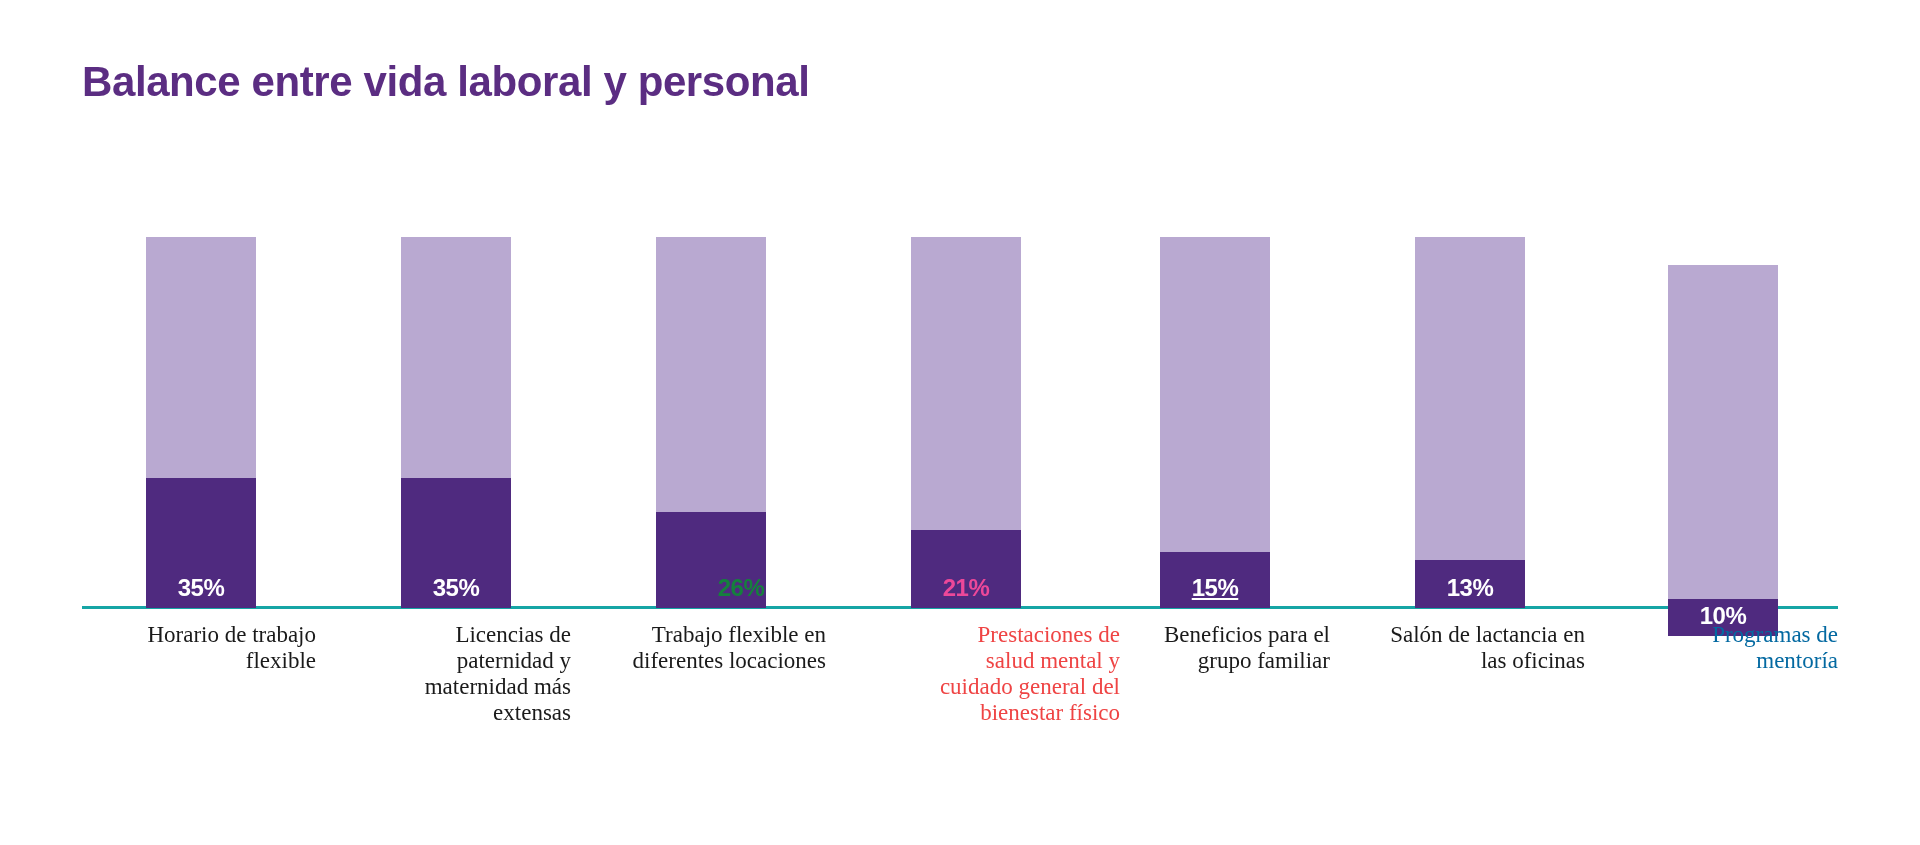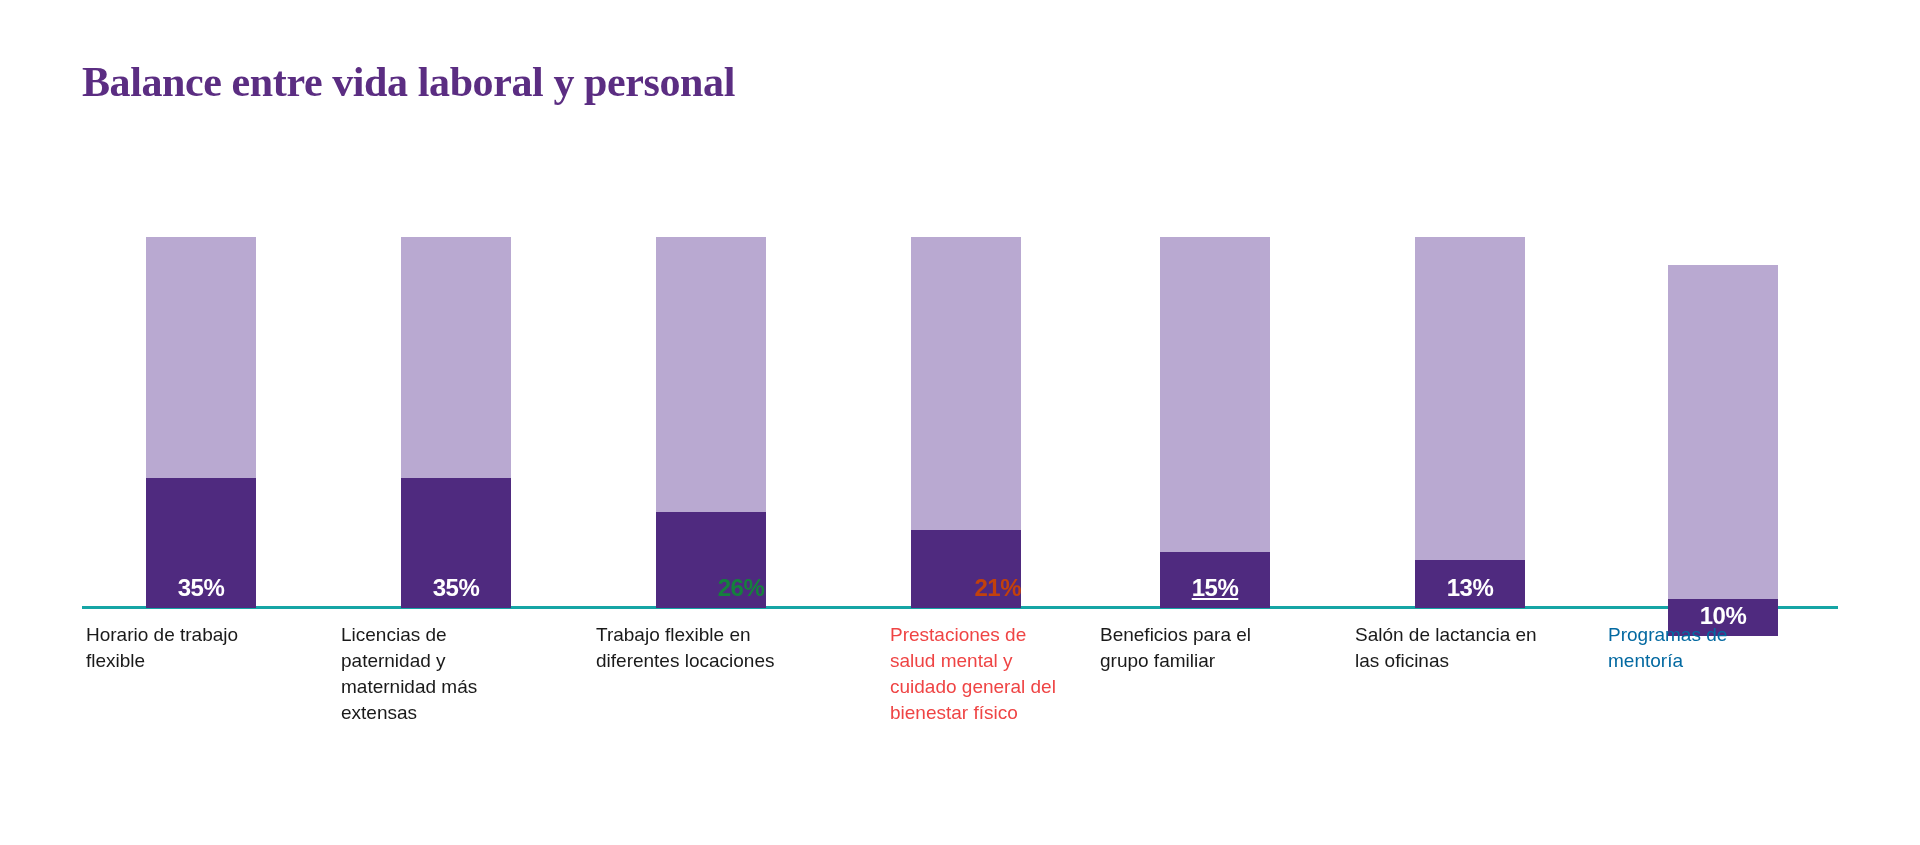--- a/index.html
+++ b/index.html
@@ -19,21 +19,20 @@
   
   #chart-title {
     position: absolute;
     left: 82px;
     top: 58px;
     font-size: 42px;
     font-weight: bold;
     letter-spacing: -0.4px;
     color: #5B2D82;
     white-space: nowrap;
-    font-family: Liberation Serif, serif;
   }
 
   
   #plot-area {
     position: absolute;
     left: 0;
     top: 0;
     width: 1920px;
     height: 845px;
   }
@@ -81,25 +80,26 @@
     font-weight: bold;
     color: #ffffff;
     line-height: 38px;
     letter-spacing: -0.5px;
   }
 
   .bar-label {
     position: absolute;
     top: 622px;
     width: 230px;
-    text-align: left;
-    font-size: 19px;
+    text-align: right;
+    font-size: 23px;
     line-height: 26px;
     color: #1A1A1A;
     font-weight: normal;
+    font-family: Liberation Serif, serif;
   }
 </style>
 </head>
 <body style="background: rgb(255, 255, 255);">
 
 <div id="chart-title" style="color: rgb(91, 45, 130);">Balance entre vida laboral y personal</div>
 
 <div id="plot-area">
 
   <div id="axis-line" style="background: rgb(22, 165, 165);"></div>
@@ -132,21 +132,21 @@
     <div class="bar-value" style="color: #15803d; padding-left: 30px;">26%</div>
   </div>
   <div class="bar-label" style="left: 596px; color: rgb(26, 26, 26);">
     <div>Trabajo flexible en</div>
     <div>diferentes locaciones</div>
   </div>
 
   <div class="bar-group" style="left:911px;">
     <div class="bar-track" style="background: rgb(185, 169, 209);"></div>
     <div class="bar-fill" style="height: 78px; background: rgb(79, 42, 127);"></div>
-    <div class="bar-value" style="color: #c2410c; text-align: right;">21%</div>
+    <div class="bar-value" style="color: #ec4899;">21%</div>
   </div>
   <div class="bar-label" style="left: 890px; color: #ef4444;">
     <div>Prestaciones de</div>
     <div>salud mental y</div>
     <div>cuidado general del</div>
     <div>bienestar físico</div>
   </div>
 
   <div class="bar-group" style="left:1160px;">
     <div class="bar-track" style="background: rgb(185, 169, 209);"></div>

